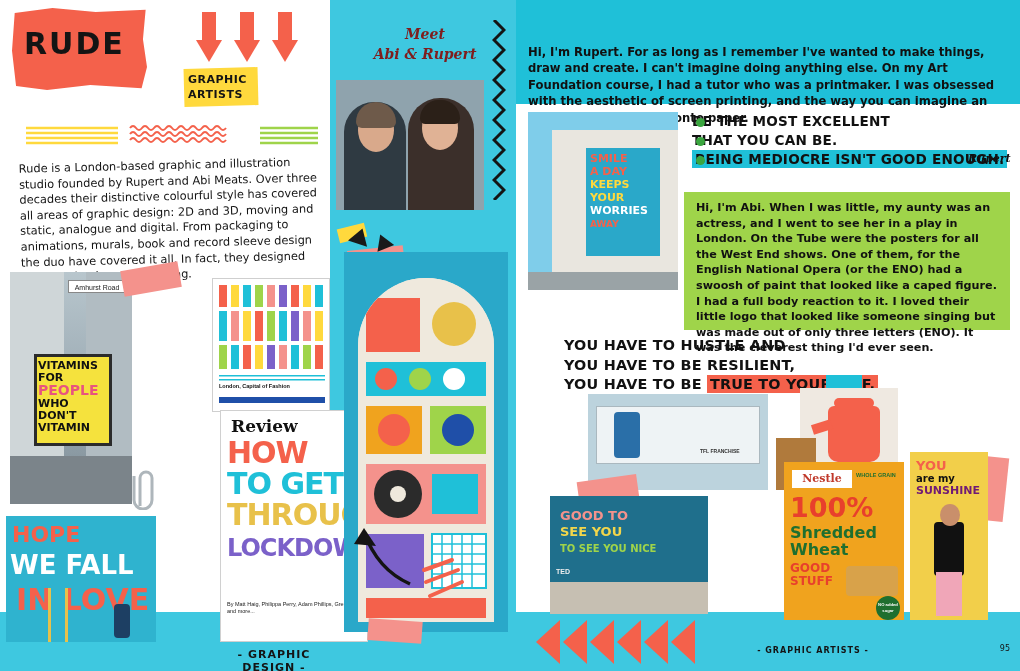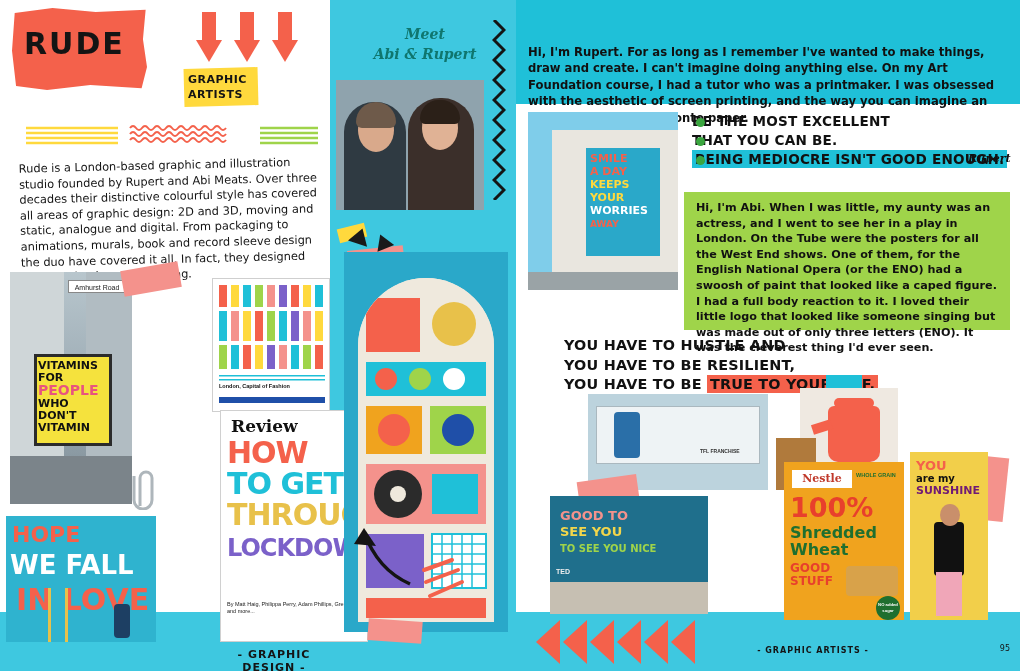--- a/index.html
+++ b/index.html
@@ -49,21 +49,21 @@
     position:absolute; left:188px; top:72px; width:70px;
     font-family:"DejaVu Sans", sans-serif;
     font-weight:bold; font-size:11px; line-height:15px; color:#141414; letter-spacing:0.5px;
   }
 
   
   .meet-label {
     position:absolute; left:370px; top:24px; width:110px;
     text-align:center;
     font-family:"DejaVu Serif", serif;
-    font-style:italic; font-weight:bold; font-size:14px; color:#0f766e; line-height:20px;
+    font-style:italic; font-weight:bold; font-size:14px; color:#7f1d1d; line-height:20px;
   }
   .photo-couple {
     position:absolute; left:336px; top:80px; width:148px; height:130px;
     background:linear-gradient(160deg,#7d8a93 0%,#5c6b74 40%,#43525c 100%);
     overflow:hidden;
   }
   .photo-couple .sky { position:absolute; inset:0; background:#8fa3ad; }
   .photo-couple .f1 {
     position:absolute; left:8px; top:22px; width:62px; height:110px; border-radius:30px 30px 0 0;
     background:#2f3a42;

